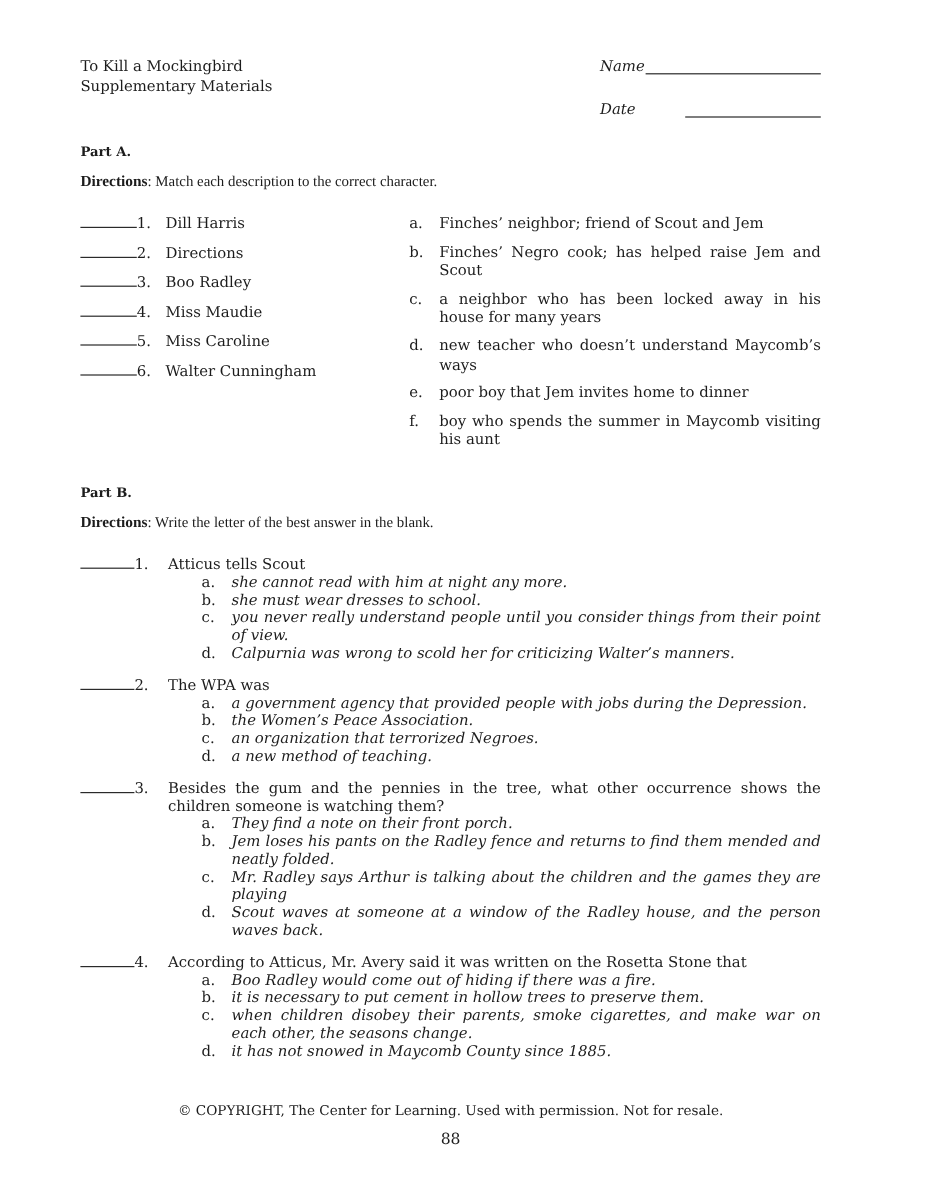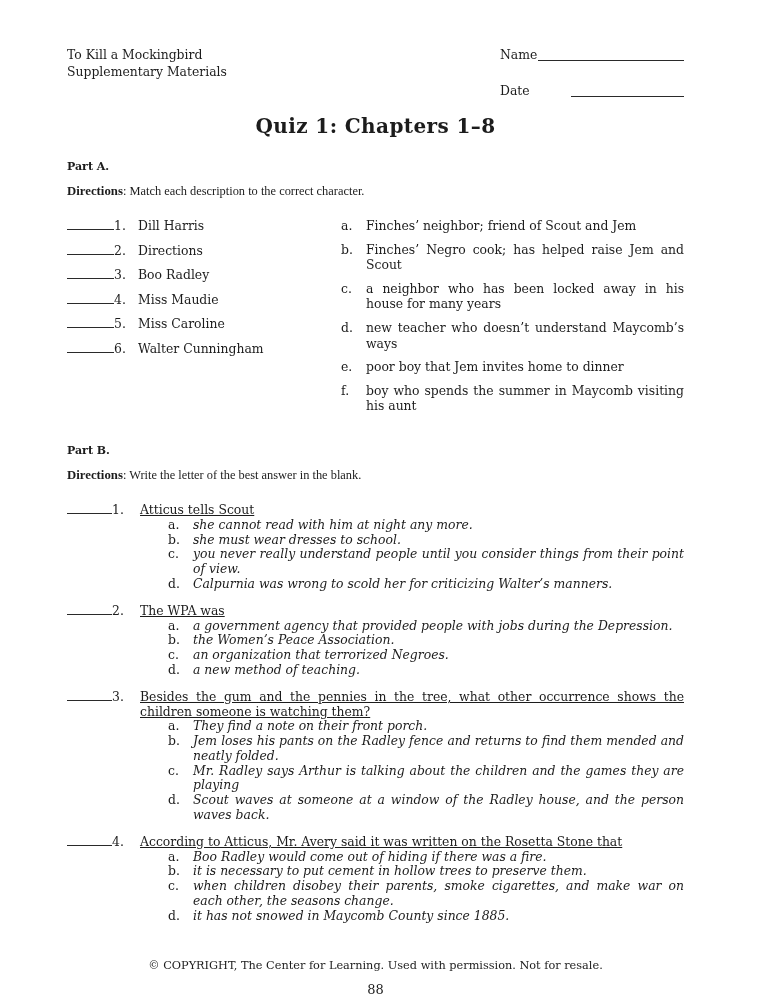--- a/index.html
+++ b/index.html
@@ -14,21 +14,21 @@
     line-height: 15px;
     padding: 46px 89px 20px 67px;
     position: relative;
     overflow: hidden;
   }
 
   
   .header-row { display: flex; justify-content: space-between; }
   .header-left div { line-height: 17px; }
   .header-right { width: 184px; padding-top: 1px; }
-  .fill-line { display: flex; align-items: center; }
+  .fill-line { display: flex; align-items: flex-end; font-style: italic; }
   .fill-line .rule { flex: 1; border-bottom: 1px solid #2a2a2a; height: 12px; margin-left: 1px; }
   .fill-line + .fill-line { margin-top: 21px; gap: 40px; }
 
   
   .quiz-title {
     text-align: center;
     font-weight: bold;
     font-size: 20px;
     letter-spacing: 0.4px;
     margin: 16px 0 0 0;
@@ -49,21 +49,21 @@
   .desc-item { display: flex; margin-bottom: 8px; }
   .d-letter { width: 25px; flex-shrink: 0; }
   .d-text { flex: 1; text-align: justify; }
 
   
   .questions { margin-top: 19px; }
   .question { margin-bottom: 11px; line-height: 14.8px; }
   .q-head { display: flex; align-items: baseline; }
   .blank-b { width: 45px; border-bottom: 1px solid #2a2a2a; height: 11px; flex-shrink: 0; }
   .q-num { width: 28px; flex-shrink: 0; }
-  .q-stem { flex: 1; text-align: justify; text-decoration: underline; }
+  .q-stem { flex: 1; text-align: justify; }
   .q-choices { margin-left: 101px; }
   .choice { display: flex; }
   .c-letter { width: 25px; flex-shrink: 0; }
   .c-text { flex: 1; text-align: justify; font-style: italic; }
 
   
   .footer-copyright { text-align: center; font-size: 11.3px; margin-top: 34px; }
   .page-number { text-align: center; font-size: 13px; margin-top: 9px; }
 </style>
 </head>
@@ -81,21 +81,20 @@
         <span>Name</span>
         <span class="rule"></span>
       </div>
       <div class="fill-line">
         <span>Date</span>
         <span class="rule"></span>
       </div>
     </div>
   </div>
 
-  <div class="quiz-title">Quiz 1: Chapters 1–8</div>
 
   <div class="part-heading">Part A.</div>
   <div class="directions"><b>Directions</b><span>: Match each description to the correct character.</span></div>
 
   <div class="match-grid">
     <div class="match-left">
       <div class="match-item">
         <span class="blank-a"></span>
         <span class="m-num">1.</span>
         <span>Dill Harris</span>

